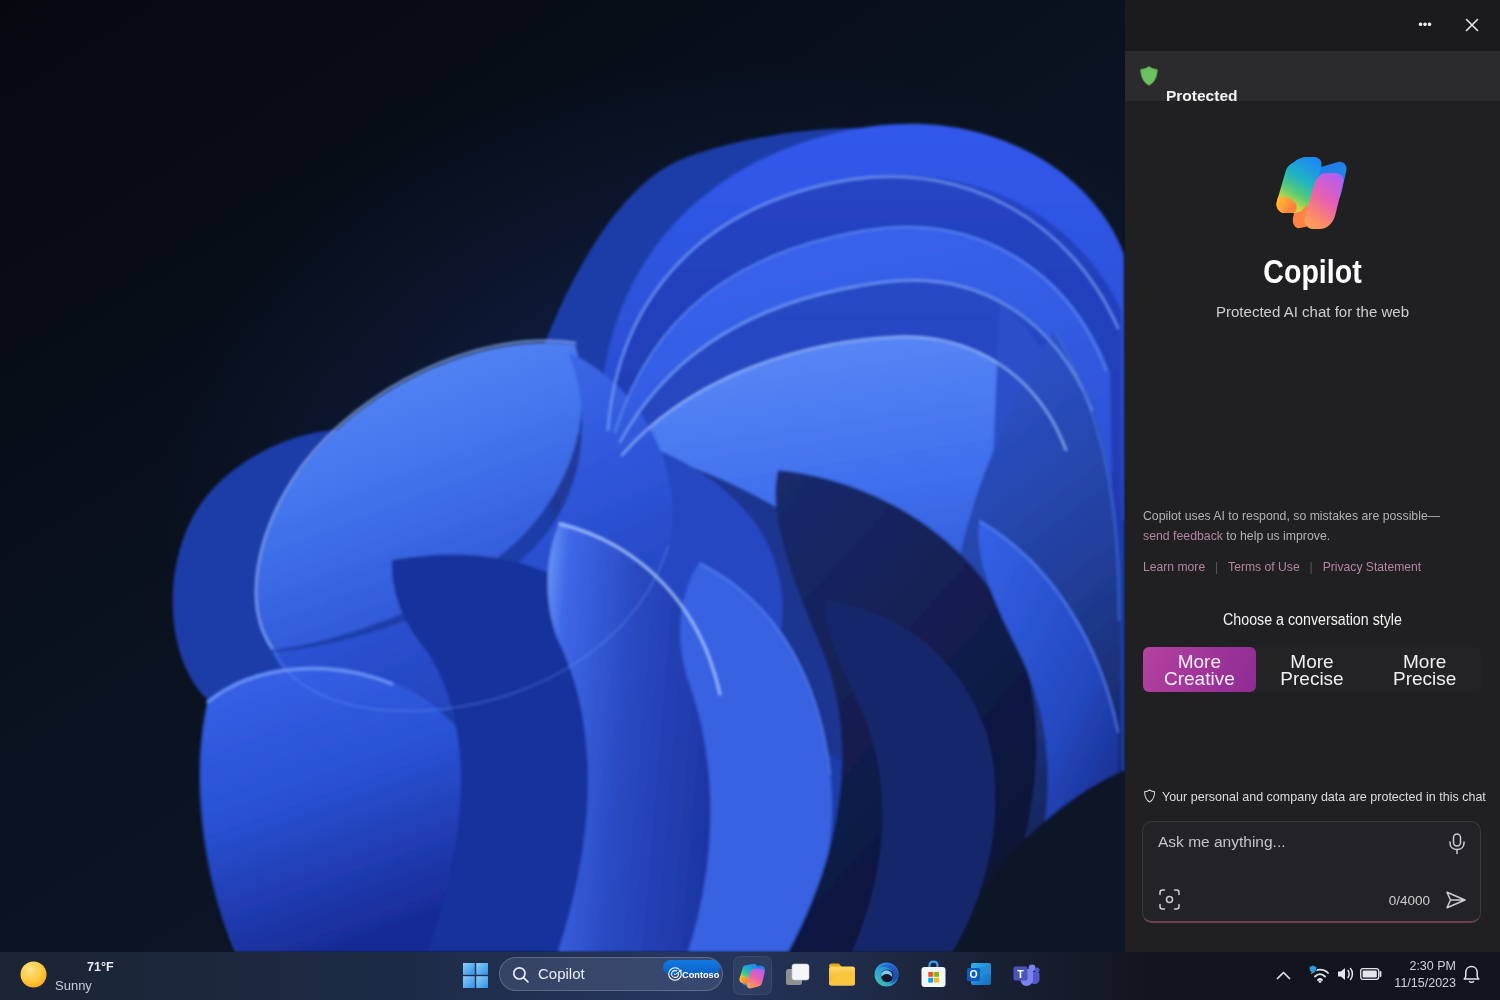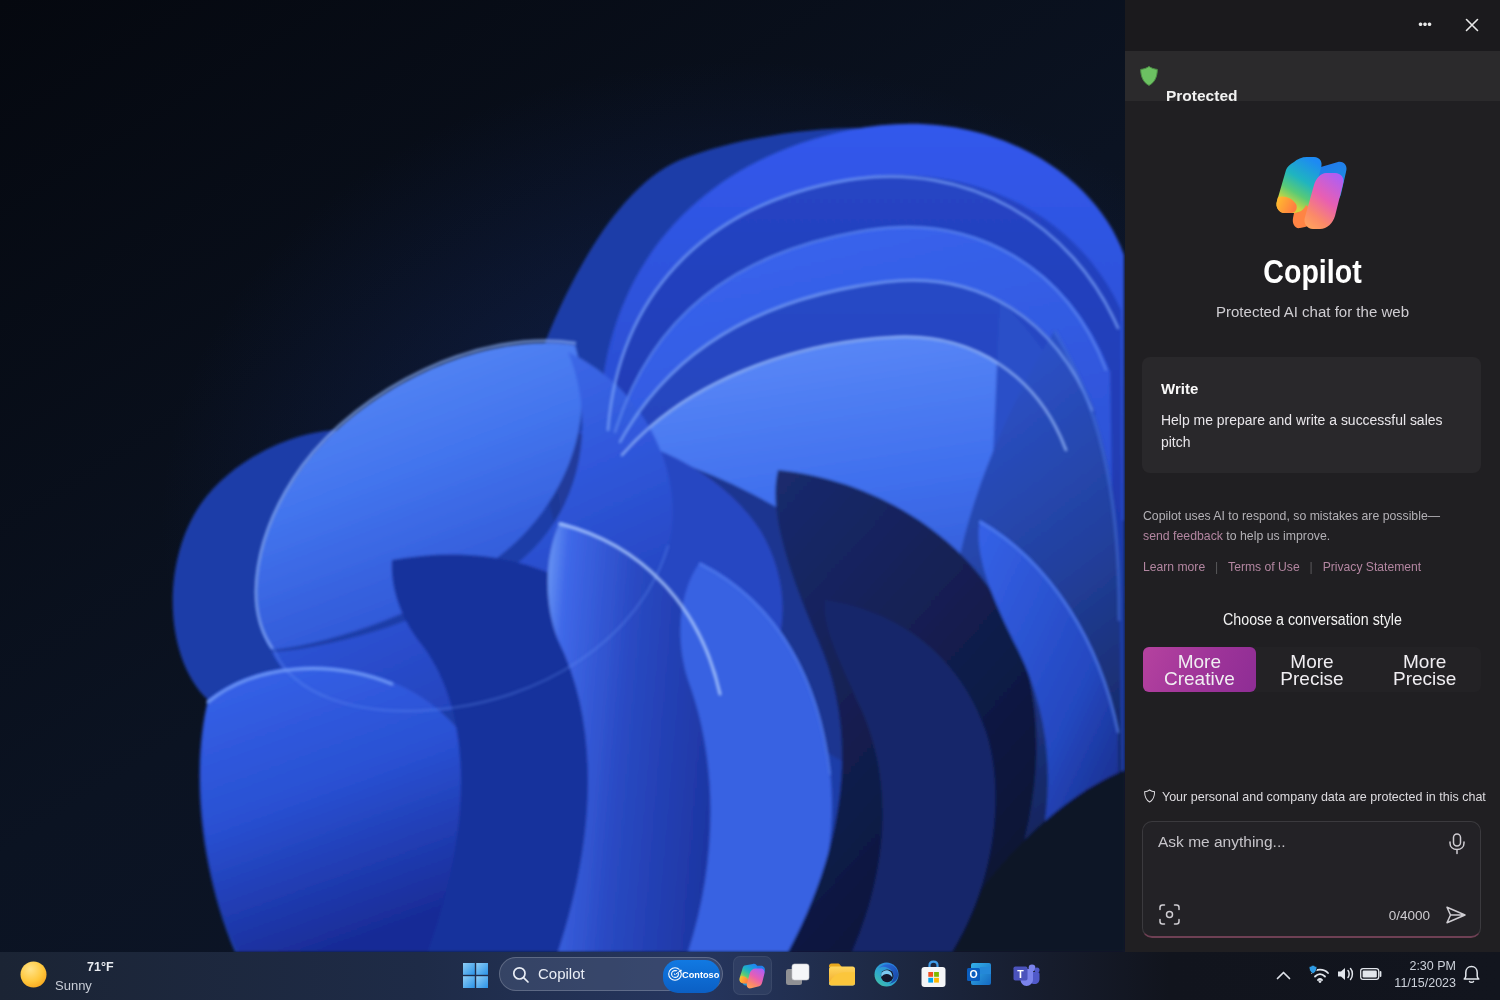--- a/index.html
+++ b/index.html
@@ -20,21 +20,21 @@
 #wbody{left:19px;top:52px;width:330px;font-size:15.5px;line-height:22px;color:#e8e6ea;transform:scaleX(.9);transform-origin:0 0;white-space:nowrap;}
 #disc{left:18px;top:506px;width:345px;font-size:13.5px;line-height:19.5px;color:#b3b1b6;transform:scaleX(.91);transform-origin:0 0;white-space:nowrap;}
 #disc a{color:#b386a1;text-decoration:none;}
 #links{left:18px;top:559px;width:360px;font-size:13.5px;color:#b386a1;transform:scaleX(.9);transform-origin:0 0;white-space:nowrap;}
 #links span.sep{color:#5a595c;padding:0 11px;}
 #choose{left:0;top:611px;width:375px;text-align:center;font-size:16px;color:#f2f2f2;transform:scaleX(.89);}
 #seg{left:18px;top:647px;width:338px;height:45px;background:#232225;border-radius:6px;display:flex;}
 .segc{flex:1;display:flex;flex-direction:column;align-items:center;justify-content:center;font-size:19px;line-height:17px;color:#f0eef2;}
 #seg1{background:linear-gradient(115deg,#b5429f 0%,#9e3499 55%,#8e2d95 100%);border-radius:6px;}
 #shnote{left:19px;top:789px;width:360px;font-size:13.4px;color:#dddbdf;transform:scaleX(.935);transform-origin:0 0;white-space:nowrap;}
-#inbox{left:17px;top:821px;width:339px;height:117px;background:#232226;border:1px solid #3b3a3e;border-bottom:2px solid #6e4054;border-radius:10px;}
+#inbox{left:17px;top:821px;width:339px;height:102px;background:#232226;border:1px solid #3b3a3e;border-bottom:2px solid #6e4054;border-radius:10px;}
 #ask{left:15px;top:11px;font-size:15.5px;color:#c6c4c9;}
 #cnt{right:50px;bottom:13px;font-size:13.5px;color:#cfcdd1;position:absolute;}
 #taskbar{left:0;top:952px;width:1500px;height:48px;background:linear-gradient(90deg,#1b2434 0%,#1e2b47 28%,#26365f 46%,#1e2a46 58%,#161c2c 70%,#11141d 78%,#12151e 100%);}
 #clock{position:absolute;right:44px;top:6px;text-align:right;color:#ccd1da;font-size:12.5px;line-height:17px;}
 #wtemp{position:absolute;left:54px;top:8px;font-size:12.5px;font-weight:bold;color:#e8ebf0;margin-left:33px;}
 #wsun{position:absolute;left:55px;top:26px;font-size:13px;color:#c7ccd6;}
 </style>
 </head>
 <body>
 <svg id="wall" class="abs" viewBox="0 0 1500 952" width="1500" height="952">
@@ -185,24 +185,20 @@
       </linearGradient>
     </defs>
     <path d="M42,13 L66,6 C72,5 76,10 74,16 L69,38 C68,43 64,47 59,48 L38,51 Z" fill="url(#lg3)"></path>
     <path d="M22,6 C25,3 30,1 35,1 L42,1 C48,1 51,6 49,12 L40,44 C38,51 31,57 24,57 L13,57 C7,57 3,51 5,45 L14,14 C15,11 18,8 22,6 Z" fill="url(#lg1)"></path>
     <path d="M12,57 C7,57 3,51 5,45 L6,41 C13,39 20,42 24,48 C26,52 24,57 19,57 Z" fill="url(#lg1b)"></path>
     <path d="M22,57 C27,57 32,54 34,49 C38,52 41,56 42,61 C40,66 37,70 33,71 L28,72 C23,73 20,68 21,62 Z" fill="#ff8444"></path>
     <path d="M54,17 L63,17 C69,17 73,22 71,28 L63,60 C61,67 55,73 48,73 L41,73 C35,73 31,67 33,61 L42,29 C44,22 49,17 54,17 Z" fill="url(#lg2)"></path>
   </svg>
   <div id="ctitle" class="abs">Copilot</div>
   <div id="csub" class="abs">Protected AI chat for the web</div>
-  <div id="wcard" class="abs">
-    <div id="wtitle" class="abs">Write</div>
-    <div id="wbody" class="abs">Help me prepare and write a successful sales<br>pitch</div>
-  </div>
   <div id="disc" class="abs">Copilot uses AI to respond, so mistakes are possible—<br><a>send feedback</a> to help us improve.</div>
   <div id="links" class="abs">Learn more<span class="sep">|</span>Terms of Use<span class="sep">|</span>Privacy Statement</div>
   <div id="choose" class="abs">Choose a conversation style</div>
   <div id="seg" class="abs">
     <div class="segc" id="seg1">
         <span>More</span>
         <span>Creative</span>
       </div>
     <div class="segc">
         <span>More</span>
@@ -261,21 +257,21 @@
       <rect x="13.2" y="0" width="11.8" height="11.8" fill="url(#win)"></rect>
     <rect x="0" y="13.2" width="11.8" height="11.8" fill="url(#win)"></rect>
       <rect x="13.2" y="13.2" width="11.8" height="11.8" fill="url(#win)"></rect>
   </svg>
   <div class="abs" style="left:499px;top:5px;width:224px;height:34px;border-radius:17px;background:rgba(84,100,136,.40);border:1px solid rgba(255,255,255,.20);position:absolute;">
     <svg class="abs" style="left:12px;top:7.5px" width="18" height="18" viewBox="0 0 18 18">
         <circle cx="7.4" cy="7.4" r="5.6" fill="none" stroke="#e9edf5" stroke-width="1.7"></circle>
         <path d="M11.6,11.6 L16,16" stroke="#e9edf5" stroke-width="1.7" stroke-linecap="round"></path>
       </svg>
     <div class="abs" style="left:38px;top:7px;font-size:15px;color:#e9edf5;">Copilot</div>
-    <div class="abs" style="right:2px;top:2px;width:57px;height:33px;border-radius:15px;background:linear-gradient(180deg,#1179e2,#0b5fc4);">
+    <div class="abs" style="right:2px;top:2px;width:57px;height:15px;border-radius:15px;background:linear-gradient(180deg,#1179e2,#0b5fc4);">
       <svg class="abs" style="left:5px;top:7px" width="14" height="14" viewBox="0 0 14 14">
           <circle cx="7" cy="7" r="6.3" fill="none" stroke="#fff" stroke-width="1.1"></circle>
           <circle cx="7" cy="7" r="3.4" fill="none" stroke="#fff" stroke-width="1.1"></circle>
           <circle cx="7" cy="7" r="1" fill="#fff"></circle>
           <path d="M7,7 L12.5,3" stroke="#0b5fc4" stroke-width="2.6"></path>
           <path d="M8,7 L13,3.4 M13,3.4 L11.2,3.1 M13,3.4 L12.6,5.1" stroke="#fff" stroke-width="1" fill="none" stroke-linecap="round"></path>
         </svg>
       <div class="abs" style="left:19px;top:9px;font-size:9.8px;font-weight:bold;color:#fff;transform:scaleX(.94);transform-origin:0 0;">Contoso</div>
     </div>
   </div>

